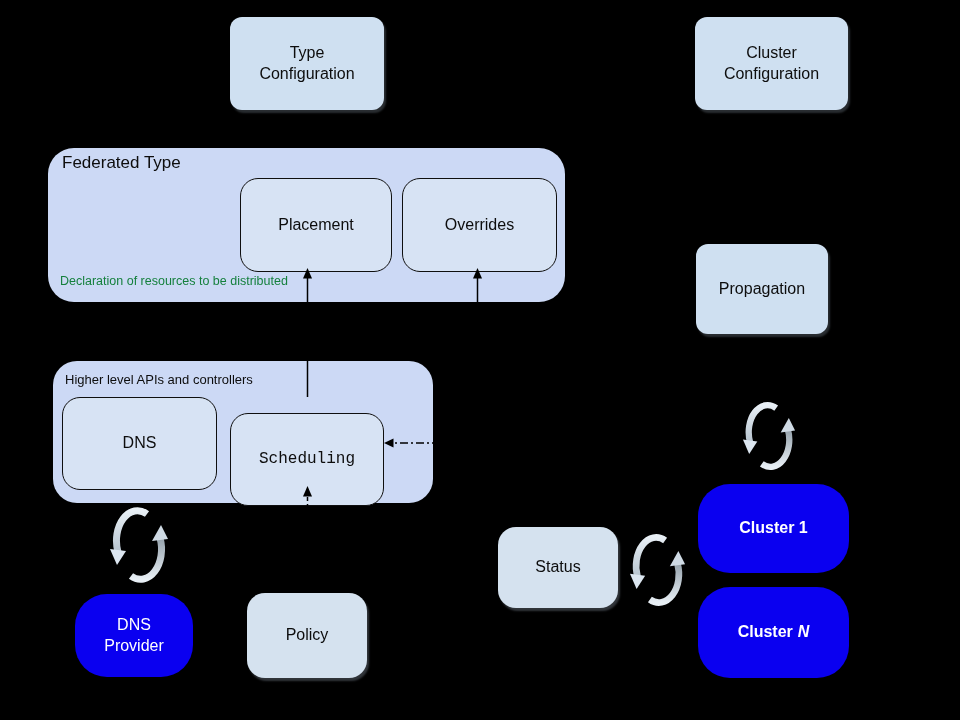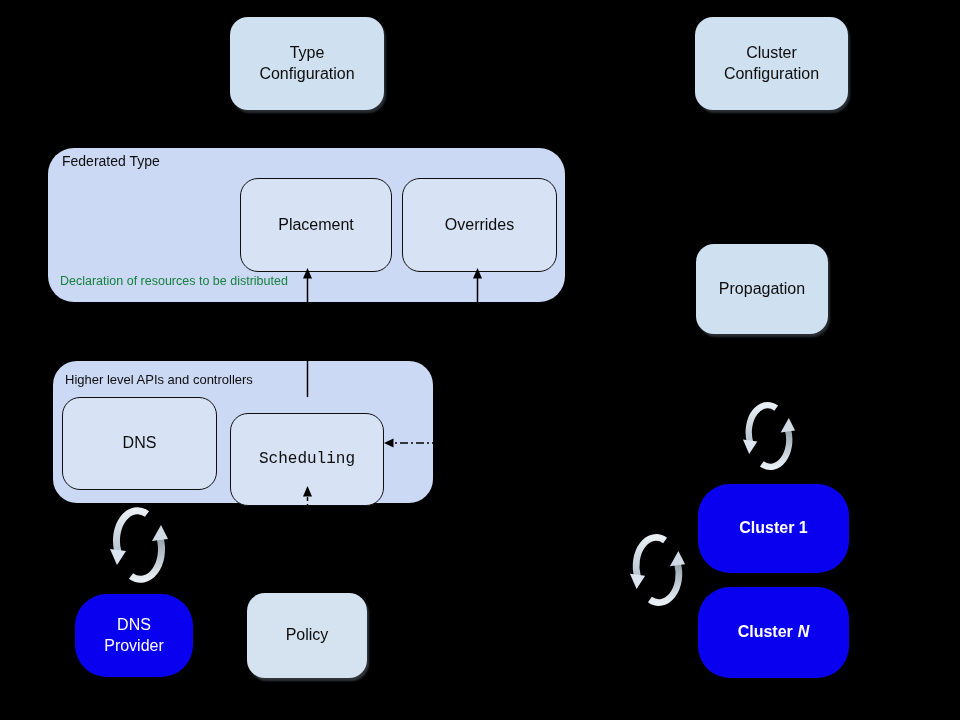--- a/index.html
+++ b/index.html
@@ -4,27 +4,27 @@
 <style>
   html,body{margin:0;padding:0;background:#000;}
   #stage{
     position:relative;width:960px;height:720px;background:#000000;
     font-family:"Liberation Sans", sans-serif;overflow:hidden;
   }
   .node{
     position:absolute;display:flex;flex-direction:column;align-items:center;justify-content:center;
     text-align:center;color:#0d0d0d;font-size:16px;line-height:1.3;border-radius:18px;
   }
-  .light{background:#cfe0f1;box-shadow:2px 3px 2px rgba(128,140,152,.32);}
+  .light{background:#cfe0f1;box-shadow:2px 3px 2px rgba(128,140,152,.32);border-radius:12px;}
   .gray{background:#d5e2ef;box-shadow:2px 3px 2px rgba(128,140,152,.38);}
   .inner{background:#d7e3f4;border:1.3px solid #0f0f0f;}
   .blue{background:#0a00f0;color:#ffffff;border-radius:32px;}
   .bold{font-weight:bold;}
   .container{position:absolute;background:#ccd9f5;border-radius:26px;}
-  .container-label{position:absolute;left:14px;top:5px;font-size:14px;color:#0d0d0d;}
+  .container-label{position:absolute;left:14px;top:5px;font-size:17px;color:#0d0d0d;}
   .small-label{font-size:13px;top:11px;left:12px;}
   .caption{position:absolute;left:12px;top:126px;font-size:12.5px;color:#15803d;}
   .italic{font-style:italic;margin-left:5px;}
   svg.overlay{position:absolute;left:0;top:0;pointer-events:none;}
 </style>
 </head>
 <body>
 
 <div id="stage">
 
@@ -56,20 +56,23 @@
     </div>
     <div class="node inner" style="left:177px;top:52px;width:152px;height:91px;font-family:Liberation Mono, monospace;">
       <div>Scheduling</div>
     </div>
   </div>
 
   <div class="node light" style="left:696px;top:244px;width:132px;height:90px;">
     <div>Propagation</div>
   </div>
 
+  <div class="node gray" style="left:498px;top:527px;width:120px;height:81px;">
+    <div>Status</div>
+  </div>
 
   <div class="node gray" style="left:247px;top:593px;width:120px;height:85px;">
     <div>Policy</div>
   </div>
 
   <div class="node blue" style="left:75px;top:594px;width:118px;height:83px;">
     <div>DNS</div>
     <div>Provider</div>
   </div>
 

